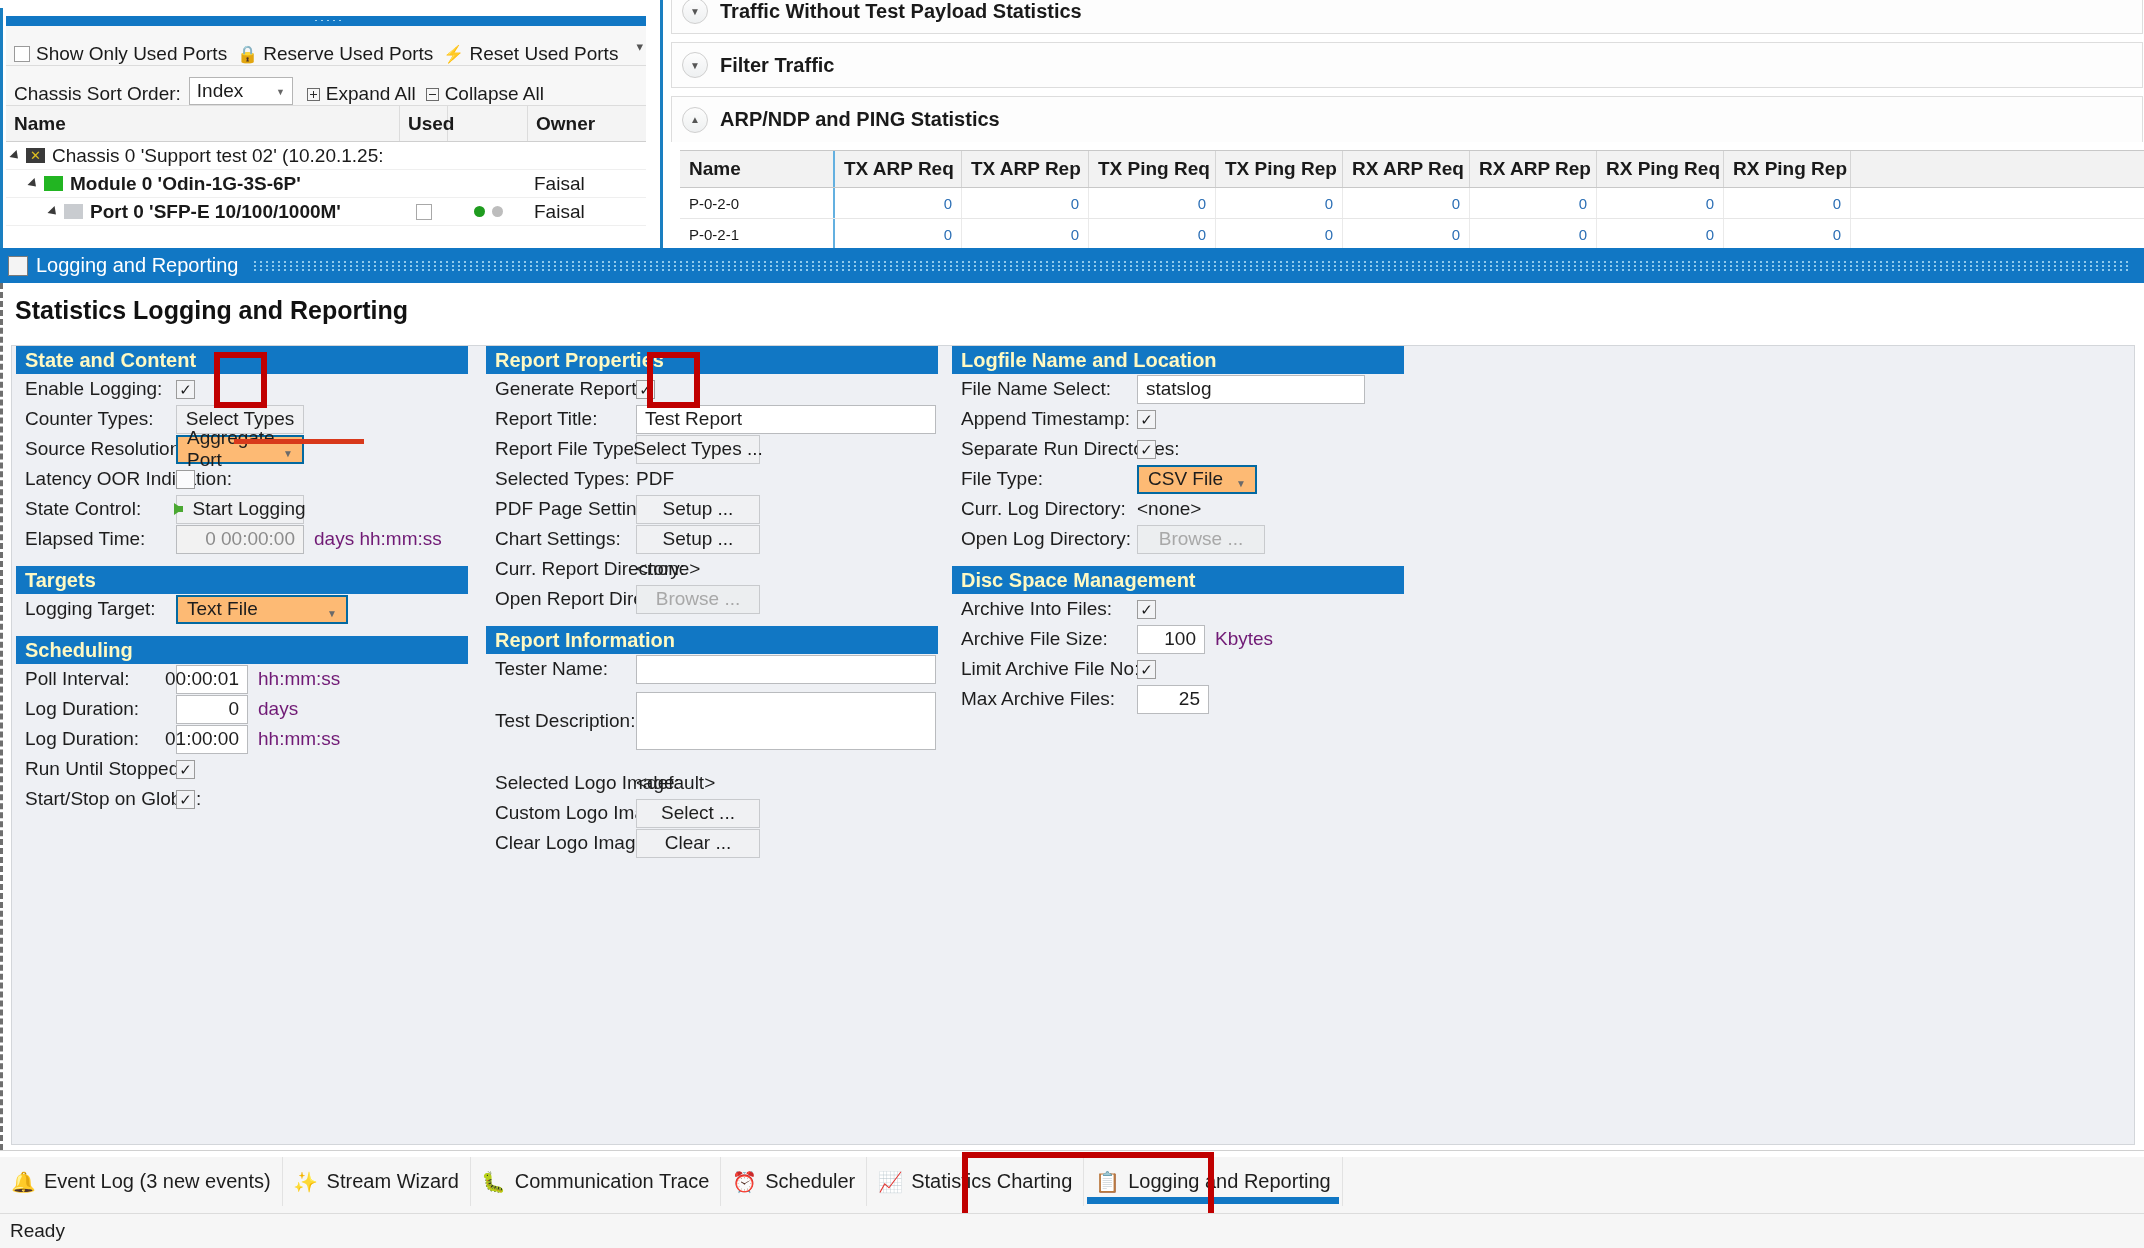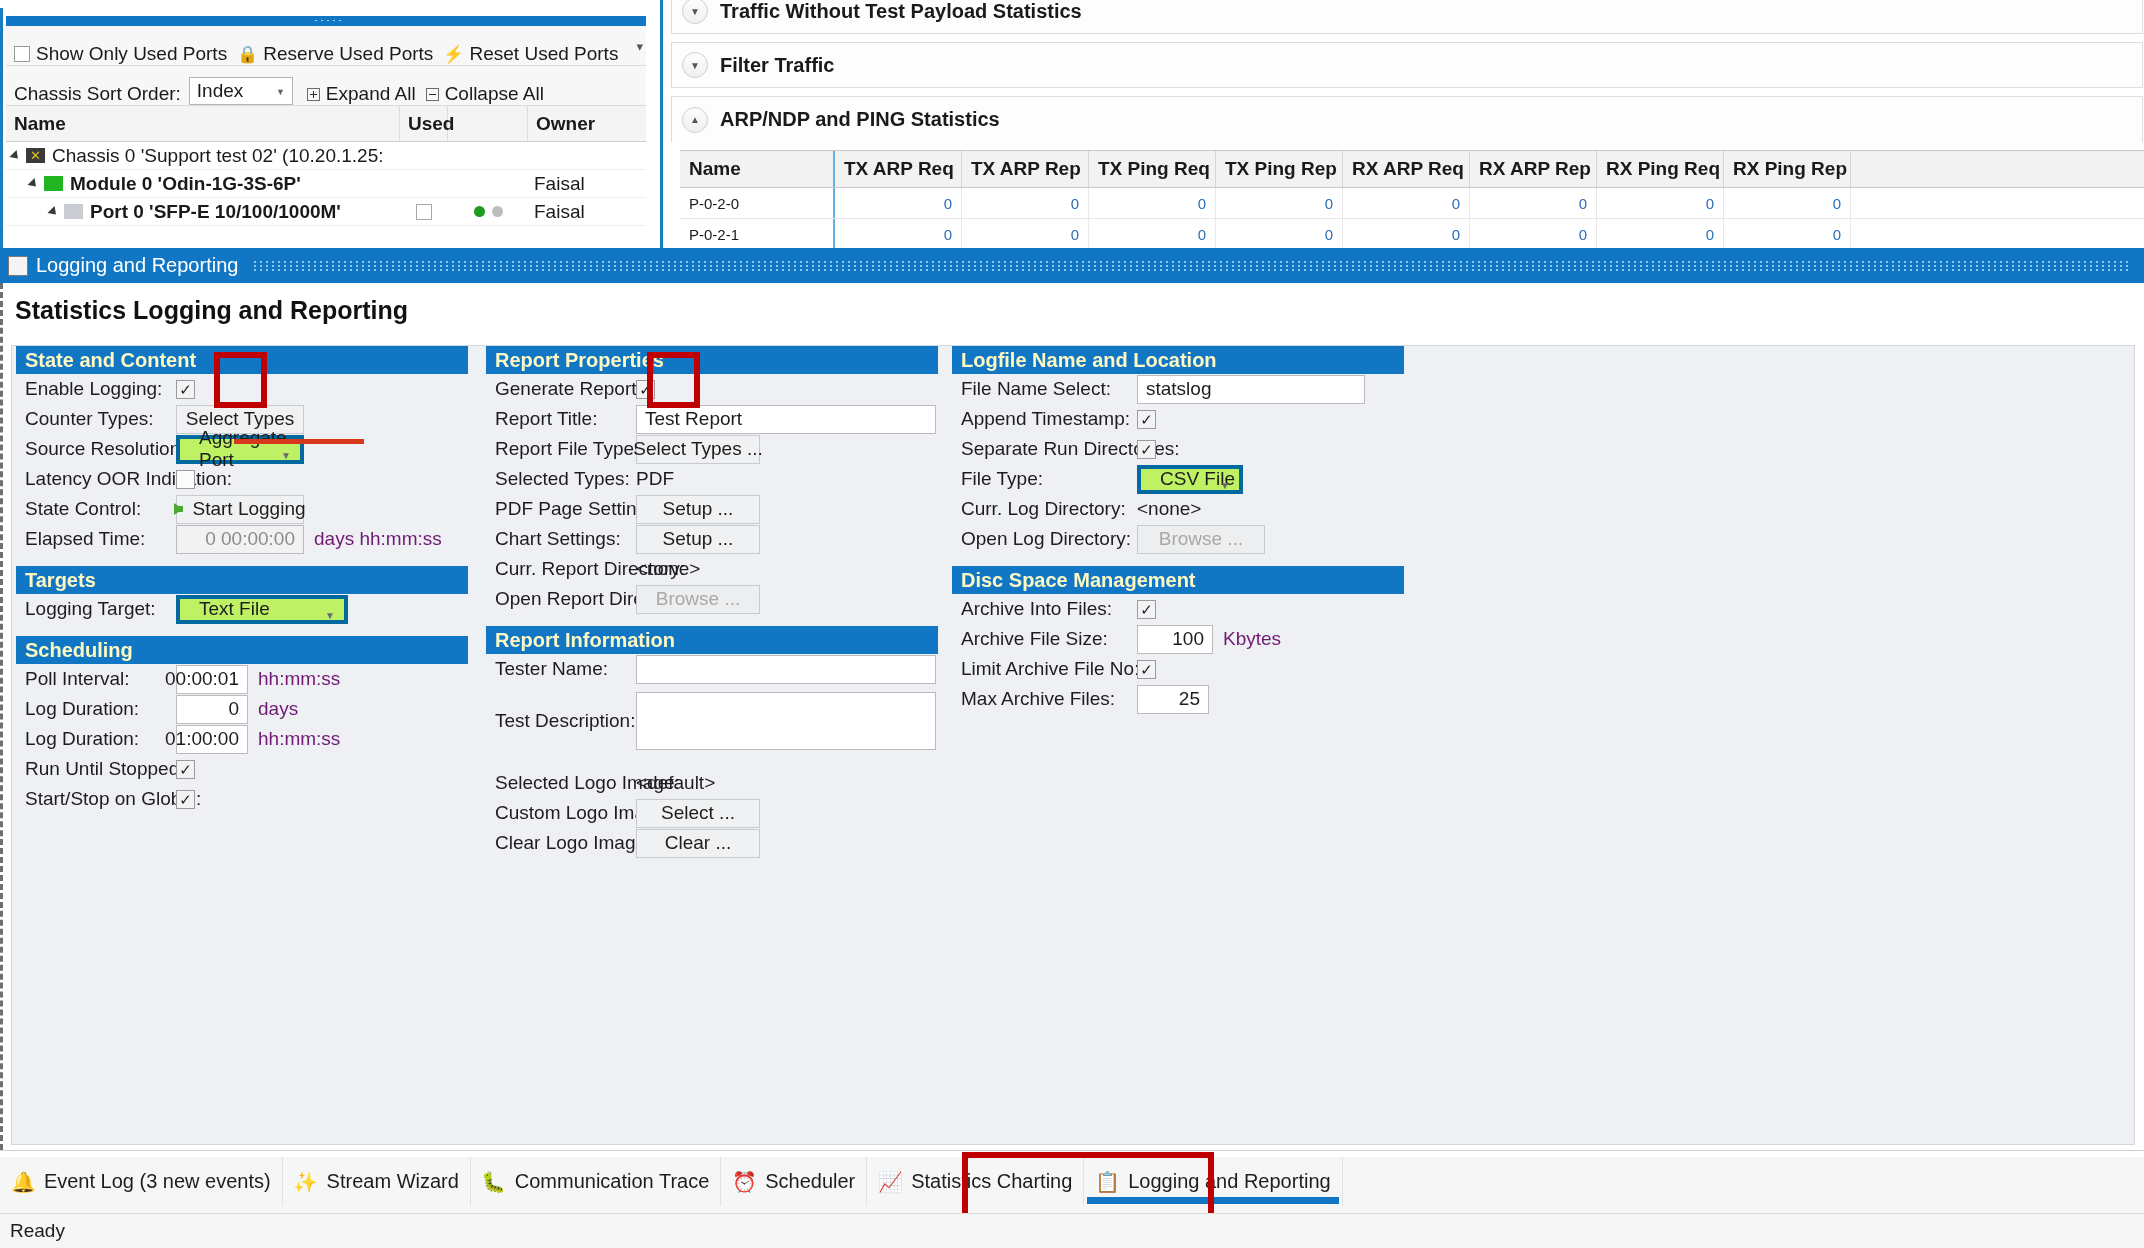--- a/index.html
+++ b/index.html
@@ -187,22 +187,22 @@
   }
   .btn.disabled { color: #a8a8a8; background: #eceef0; }
   .btn .g-arrow {
     width: 0;height: 0; margin-right: 9px;
     border-left: 9px solid #4aa832; border-top: 6px solid transparent; border-bottom: 6px solid transparent;
     position: relative;
   }
   .btn .g-arrow::before{content:"";position:absolute;left:-7px;top:-3px;width:7px;height:6px;background:#4aa832;}
 
   .combo {
-    height: 29px; background: #bef264; border: 4px solid #0369a1;
-    display: flex; align-items: center; padding-left: 19px;
+    height: 29px; background: #fdba74; border: 2px solid #0369a1;
+    display: flex; align-items: center; padding-left: 9px;
     font-size: 19px; position: relative;
   }
   .combo .arrow { position: absolute; right: 9px; top: 11px; font-size: 10px; color: #6a6a6a; }
 
   .tbox {
     height: 29px; background: #ffffff; border: 1px solid #b9bbbe;
     display: flex; align-items: center; padding: 8px 8px;
     font-size: 19px;
     text-align: center;
   }
@@ -597,21 +597,21 @@
       </div>
       <div class="row">
         <div class="lbl w185">Separate Run Directories:</div>
         <div class="ctl">
             <span class="chk">✓</span>
           </div>
       </div>
       <div class="row">
         <div class="lbl w185">File Type:</div>
         <div class="ctl">
-          <span class="combo" style="width:106px;">
+          <span class="combo" style="width:120px;">
             <span>CSV File</span>
             <span class="arrow">▼</span>
           </span>
         </div>
       </div>
       <div class="row">
         <div class="lbl w185">Curr. Log Directory:</div>
         <div class="ctl">
             <span class="static-val">&lt;none&gt;</span>
           </div>
@@ -628,21 +628,21 @@
       <div class="grp-header">Disc Space Management</div>
       <div class="row">
         <div class="lbl w185">Archive Into Files:</div>
         <div class="ctl">
             <span class="chk">✓</span>
           </div>
       </div>
       <div class="row">
         <div class="lbl w185">Archive File Size:</div>
         <div class="ctl">
-          <span class="tbox num" style="width:76px;">100</span>
+          <span class="tbox num" style="width:68px;">100</span>
           <span class="unit">Kbytes</span>
         </div>
       </div>
       <div class="row">
         <div class="lbl w185">Limit Archive File No:</div>
         <div class="ctl">
             <span class="chk">✓</span>
           </div>
       </div>
       <div class="row">

